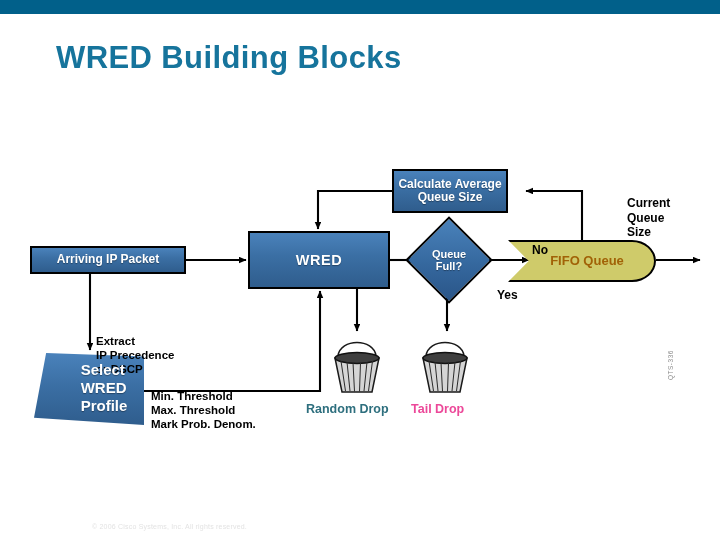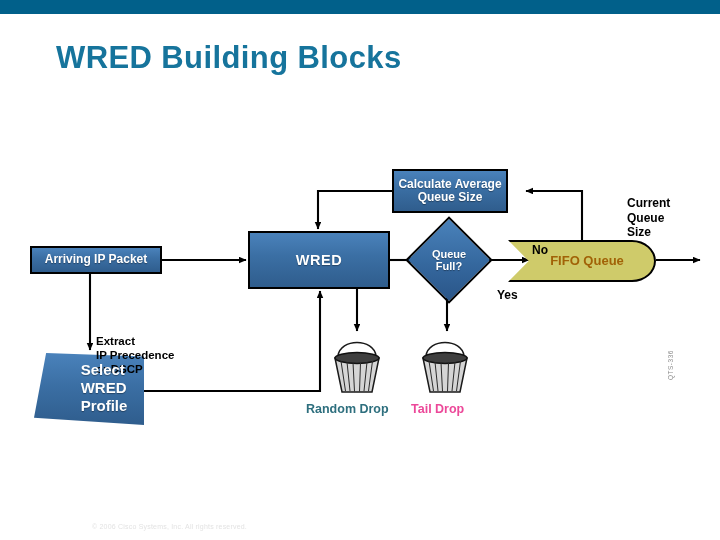--- a/index.html
+++ b/index.html
@@ -106,21 +106,21 @@
     white-space: nowrap;
   }
   
   #n-calc {
     left: 392px; top: 169px;
     width: 116px; height: 44px;
     font-size: 12px;
   }
   #n-arriving {
     left: 30px; top: 246px;
-    width: 132px; height: 28px;
+    width: 156px; height: 28px;
     font-size: 12px;
   }
   #n-wred {
     left: 248px; top: 231px;
     width: 142px; height: 58px;
     font-size: 14.5px;
     letter-spacing: 0.6px;
   }
   #n-diamond {
     left: 418px; top: 229px;
@@ -289,20 +289,23 @@
       <line x1="34.5" y1="30.5" x2="33.5" y2="59.5"></line>
       <line x1="41" y1="30" x2="38" y2="59"></line>
       <line x1="46.5" y1="29" x2="42.5" y2="59"></line>
     </g>
   </svg>
 
   <div class="lbl-black" id="lbl-extract">Extract
 IP Precedence
 or DSCP</div>
 
+  <div class="lbl-black" id="lbl-thresh">Min. Threshold
+Max. Threshold
+Mark Prob. Denom.</div>
 
   <div class="lbl-black" id="lbl-current">Current
 Queue
 Size</div>
 
   <div class="lbl-yesno" id="lbl-no">No</div>
 
   <div class="lbl-yesno" id="lbl-yes">Yes</div>
 
   <div class="cap" id="cap-random">Random Drop</div>

